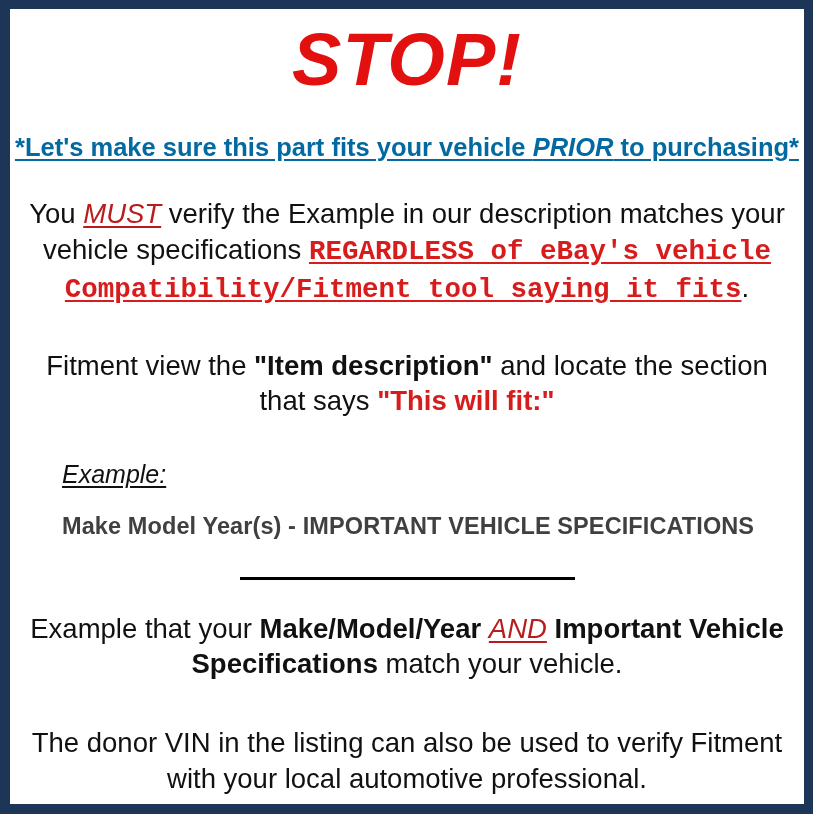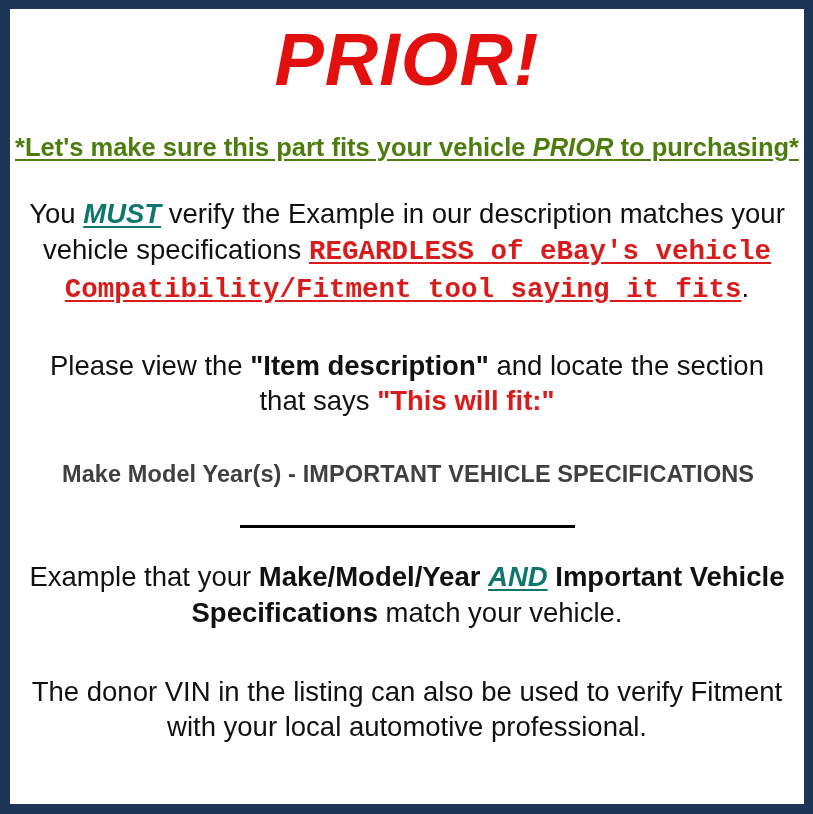--- a/index.html
+++ b/index.html
@@ -37,21 +37,21 @@
     font-size: 74px;
     line-height: 1;
     letter-spacing: 1px;
     margin: 14px 0 0 0;
     font-family: "Liberation Sans", sans-serif;
   }
 
   
   #subtitle {
     text-align: center;
-    color: #4d7c0f;
+    color: #0369a1;
     font-weight: bold;
     font-size: 25.5px;
     line-height: 1.15;
     margin-top: 36px;
     white-space: nowrap;
     padding: 0 4px;
   }
   #subtitle .seg { text-decoration: underline; text-underline-offset: 3px; }
 
   
@@ -63,22 +63,22 @@
     padding: 0 16px;
   }
   .para .hl {
     color: #d81c1c;
     font-weight: bold;
     text-decoration: underline;
     text-underline-offset: 3px;
     font-family: Liberation Mono, monospace;
   }
   .para .hl-i {
-    color: #0f766e;
-    font-weight: bold;
+    color: #b91c1c;
+    font-weight: normal;
     font-style: italic;
     text-decoration: underline;
     text-underline-offset: 3px;
   }
   .para .strong { font-weight: bold; color: #111111; }
   .para .redb { color: #d81c1c; font-weight: bold; }
 
   #p-must     { margin-top: 34px; }
   #p-itemdesc { margin-top: 40px; }
 
@@ -125,29 +125,30 @@
 
   #p-confirm { margin-top: 27px; }
   #p-vin     { margin-top: 43px; }
 </style>
 </head>
 <body>
 
 <div id="poster" style="background: rgb(29, 53, 87);">
   <div id="inner" style="background: rgb(255, 255, 255);">
 
-    <div id="stop-title">PRIOR!</div>
+    <div id="stop-title">STOP!</div>
 
     <div id="subtitle"><span class="seg">*Let's make sure this part fits your vehicle </span><span class="seg i">PRIOR</span><span class="seg"> to purchasing*</span></div>
 
     <div class="para" id="p-must"><span>You </span><span class="hl-i">MUST</span><span> verify the Example in our description matches your vehicle specifications </span><span class="hl">REGARDLESS of eBay's vehicle Compatibility/Fitment tool saying it fits</span><span>.</span></div>
 
-    <div class="para" id="p-itemdesc"><span>Please view the </span><span class="strong">"Item description"</span><span> and locate the section that says </span><span class="redb">"This will fit:"</span></div>
+    <div class="para" id="p-itemdesc"><span>Fitment view the </span><span class="strong">"Item description"</span><span> and locate the section that says </span><span class="redb">"This will fit:"</span></div>
 
     <div id="example-block">
+      <div><span id="example-label">Example:</span></div>
       <div id="example-spec">Make Model Year(s) - IMPORTANT VEHICLE SPECIFICATIONS</div>
     </div>
 
     <div id="divider-wrap">
       <span id="divider" style="width: 335px; background: rgb(0, 0, 0);"></span>
     </div>
 
     <div class="para" id="p-confirm"><span>Example that your </span><span class="strong">Make/Model/Year </span><span class="hl-i">AND</span><span class="strong"> Important Vehicle Specifications</span><span> match your vehicle.</span></div>
 
     <div class="para" id="p-vin">The donor VIN in the listing can also be used to verify Fitment with your local automotive professional.</div>

